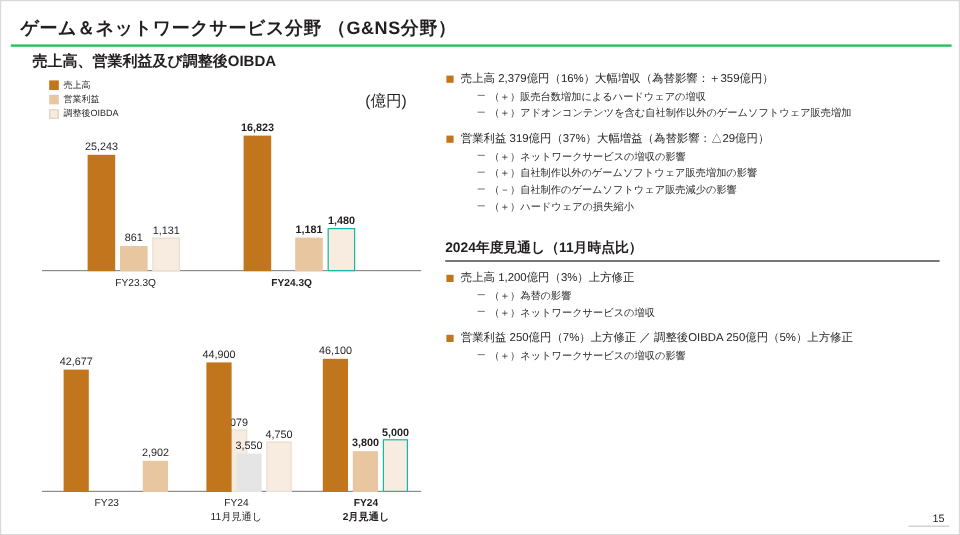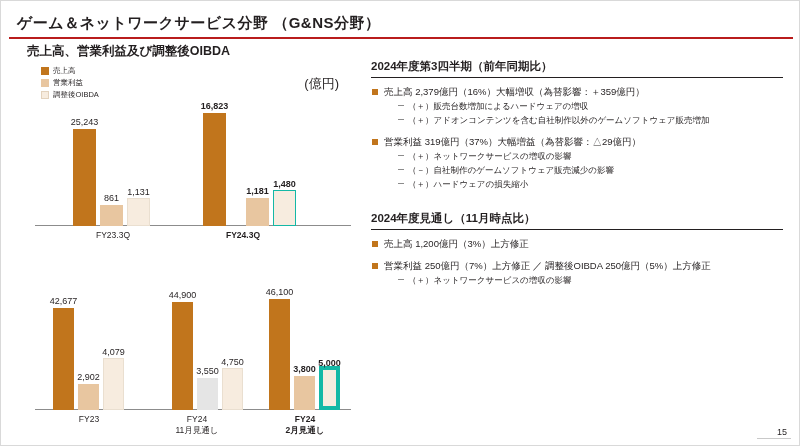--- a/index.html
+++ b/index.html
@@ -15,21 +15,21 @@
   #page {
     position: absolute; inset: 0;
     border: 1px solid #d9d9d9;
   }
   
   .page-title {
     position: absolute;
     left: 8px; top: 8px;
     width: 784px;
     height: 30px;
-    border-bottom: 2px solid #b91c1c;
+    border-bottom: 2px solid #22c55e;
     font-size: 15px;
     font-weight: bold;
     color: #231f20;
     padding-left: 8px;
     letter-spacing: .5px;
     display: flex; align-items: center;
   }
   
   .left-col { position: absolute; left: 18px; top: 42px; width: 340px; height: 390px; }
   .section-heading {
@@ -170,21 +170,21 @@
           </div>
         </div>
         <div class="group-label bold" style="left:46px;">FY24.3Q</div>
       </div>
     </div>
 
     <div class="chart" id="chart-bottom">
       <div class="axis-line"></div>
 
       <div class="group" style="left:22px; width:100px;">
-        <div class="bars" style="left:4px;">
+        <div class="bars" style="left:4px;gap:41px;">
           <div class="bar" style="width:21px;height:102px;background:#c1751c;margin-right:4px;">
             <span class="bar-value">42,677</span>
           </div>
           <div class="bar" style="width:21px;height:26px;background:#e8c6a0;margin-right:4px;">
             <span class="bar-value">2,902</span>
           </div>
           <div class="bar" style="width:21px;height:52px;background:#f7ecdf;border:1px solid #eadfd0;">
             <span class="bar-value">4,079</span>
           </div>
         </div>
@@ -212,63 +212,67 @@
       </div>
 
       <div class="group" style="left:238px; width:100px;">
         <div class="bars" style="left:4px;">
           <div class="bar" style="width:21px;height:111px;background:#c1751c;margin-right:4px;margin-top:36px;">
             <span class="bar-value">46,100</span>
           </div>
           <div class="bar" style="width:21px;height:34px;background:#e8c6a0;margin-right:4px;">
             <span class="bar-value bold">3,800</span>
           </div>
-          <div class="bar" style="width:21px;height:44px;background:#f7ecdf;border:4px solid #14b8a6;">
+          <div class="bar" style="width:21px;height:44px;background:#f7ecdf;border:1px solid #14b8a6;">
             <span class="bar-value bold">5,000</span>
           </div>
         </div>
         <div class="group-label bold" style="left:40px;">
           <span class="li-main">FY24</span>
           <span class="li-main">2月見通し</span>
         </div>
       </div>
     </div>
   </div>
 
   <div class="right-col">
 
     <div class="rblock">
-      <div class="rblock-title">2024年度第3四半期（前年同期比）</div>
       <ul class="lvl1">
         <li>
           <span class="sq"></span>
           <span class="li-main">売上高 2,379億円（16%）大幅増収（為替影響：＋359億円）</span>
           <ul class="lvl2">
             <li><span class="dash"></span><span>（＋）販売台数増加によるハードウェアの増収</span></li>
             <li><span class="dash"></span><span>（＋）アドオンコンテンツを含む自社制作以外のゲームソフトウェア販売増加</span></li>
           </ul>
         </li>
         <li style="margin-top:8px;">
           <span class="sq"></span>
           <span class="li-main">営業利益 319億円（37%）大幅増益（為替影響：△29億円）</span>
           <ul class="lvl2">
             <li><span class="dash"></span><span>（＋）ネットワークサービスの増収の影響</span></li>
+            <li><span class="dash"></span><span>（＋）自社制作以外のゲームソフトウェア販売増加の影響</span></li>
             <li><span class="dash"></span><span>（－）自社制作のゲームソフトウェア販売減少の影響</span></li>
             <li><span class="dash"></span><span>（＋）ハードウェアの損失縮小</span></li>
           </ul>
         </li>
       </ul>
     </div>
 
     <div class="rblock" style="margin-top:20px;">
       <div class="rblock-title">2024年度見通し（11月時点比）</div>
       <ul class="lvl1">
         <li>
           <span class="sq"></span>
           <span class="li-main">売上高 1,200億円（3%）上方修正</span>
+          <ul class="lvl2">
+            <li><span class="dash"></span><span>（＋）為替の影響</span></li>
+            <li><span class="dash"></span><span>（＋）ネットワークサービスの増収</span></li>
+          </ul>
         </li>
         <li style="margin-top:8px;">
           <span class="sq"></span>
           <span class="li-main">営業利益 250億円（7%）上方修正 ／ 調整後OIBDA 250億円（5%）上方修正</span>
           <ul class="lvl2">
             <li><span class="dash"></span><span>（＋）ネットワークサービスの増収の影響</span></li>
           </ul>
         </li>
       </ul>
     </div>

